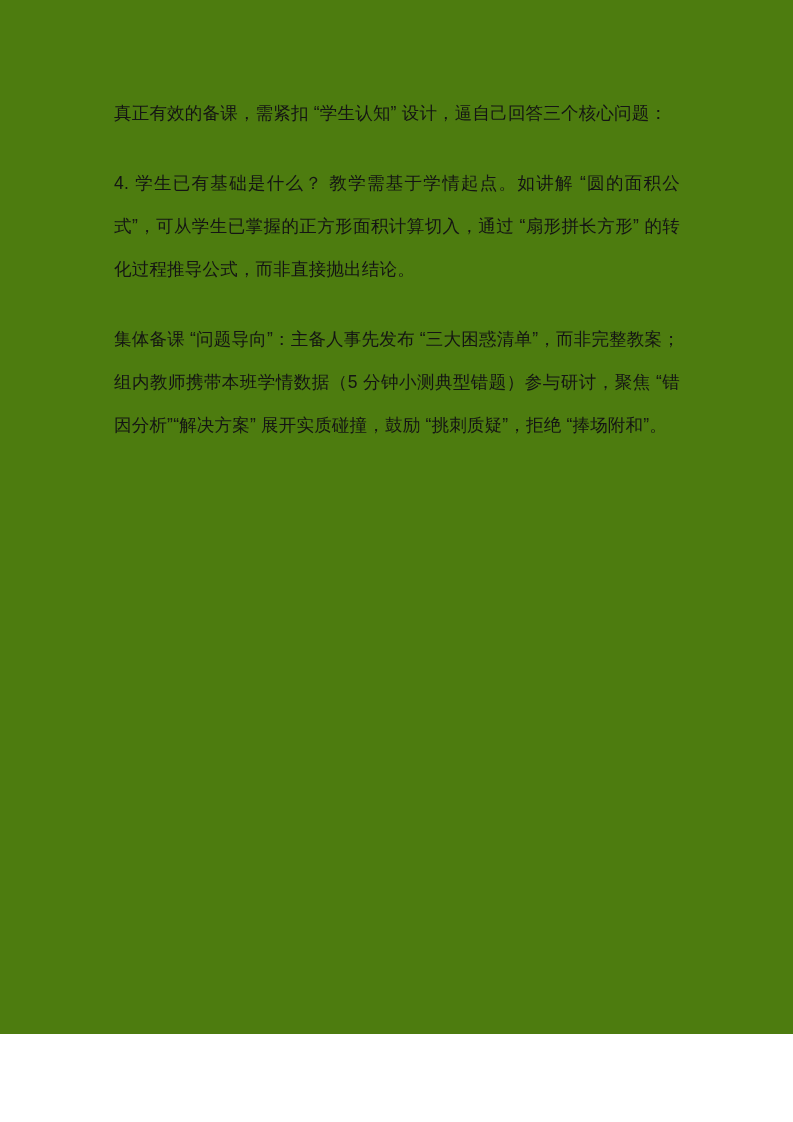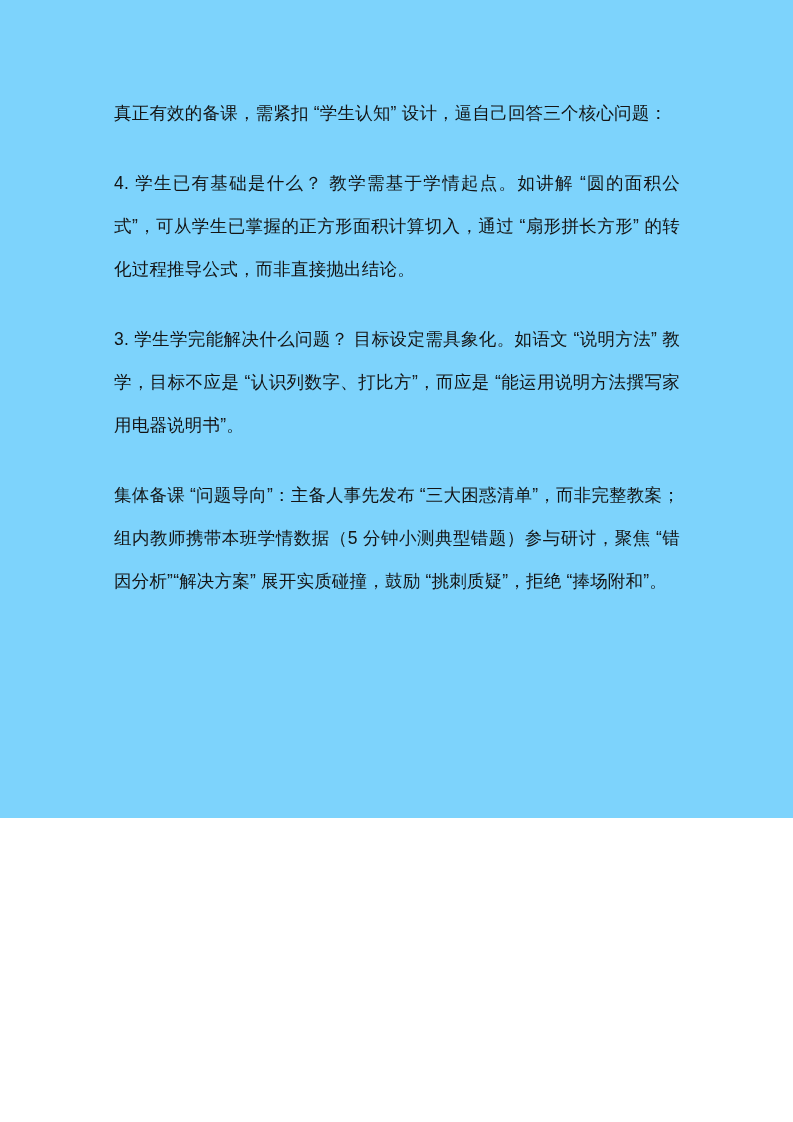--- a/index.html
+++ b/index.html
@@ -10,23 +10,23 @@
   body {
     width: 793px;
     height: 1122px;
     font-family: "Liberation Sans", "DejaVu Sans", sans-serif;
     color: #1a1a1a;
     overflow: hidden;
   }
   .page {
     position: relative;
     width: 793px;
-    height: 818px;
+    height: 1034px;
     box-sizing: border-box;
-    background: #7dd3fc;
+    background: #4d7c0f;
   }
   .content {
     position: absolute;
     left: 114px;
     top: 92px;
     width: 566px;
   }
   .para {
     font-size: 17.5px;
     line-height: 43px;
@@ -41,16 +41,15 @@
     margin-bottom: 0;
   }
 </style>
 </head>
 <body>
 
 <div class="page">
   <div class="content">
     <p class="para">真正有效的备课，需紧扣 “学生认知” 设计，逼自己回答三个核心问题：</p>
     <p class="para">4. 学生已有基础是什么？ 教学需基于学情起点。如讲解 “圆的面积公式”，可从学生已掌握的正方形面积计算切入，通过 “扇形拼长方形” 的转化过程推导公式，而非直接抛出结论。</p>
-    <p class="para">3. 学生学完能解决什么问题？ 目标设定需具象化。如语文 “说明方法” 教学，目标不应是 “认识列数字、打比方”，而应是 “能运用说明方法撰写家用电器说明书”。</p>
     <p class="para">集体备课 “问题导向”：主备人事先发布 “三大困惑清单”，而非完整教案；组内教师携带本班学情数据（5 分钟小测典型错题）参与研讨，聚焦 “错因分析”“解决方案” 展开实质碰撞，鼓励 “挑刺质疑”，拒绝 “捧场附和”。</p>
   </div>
 </div>
 
 </body></html>

